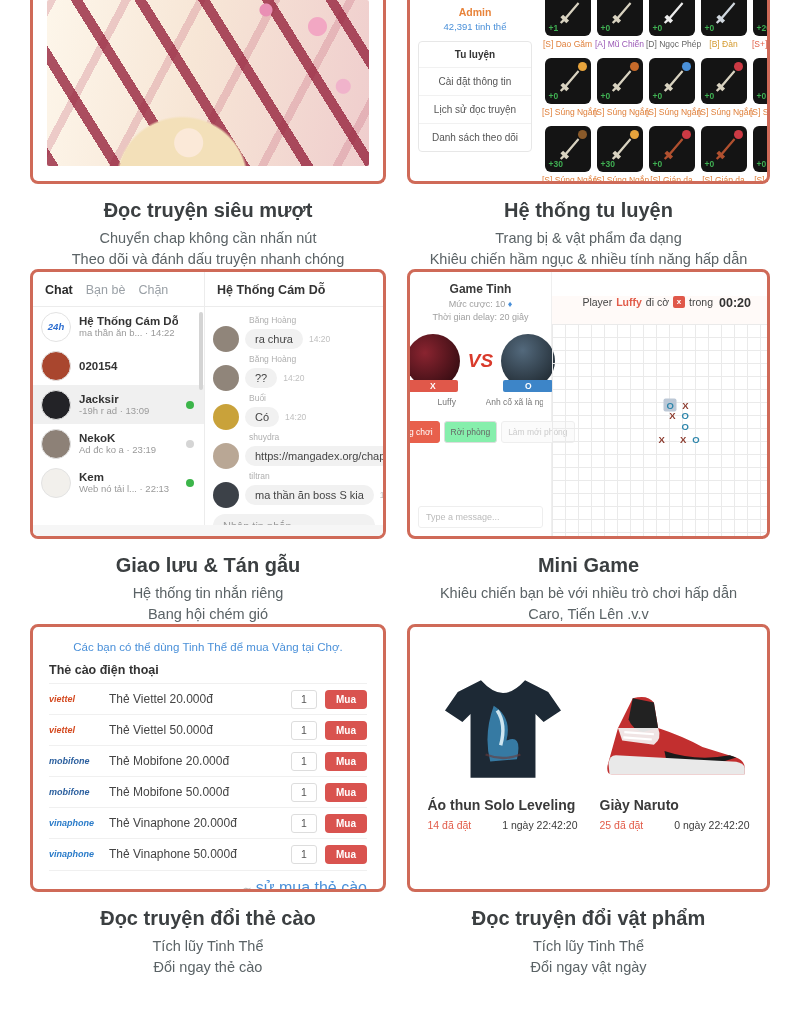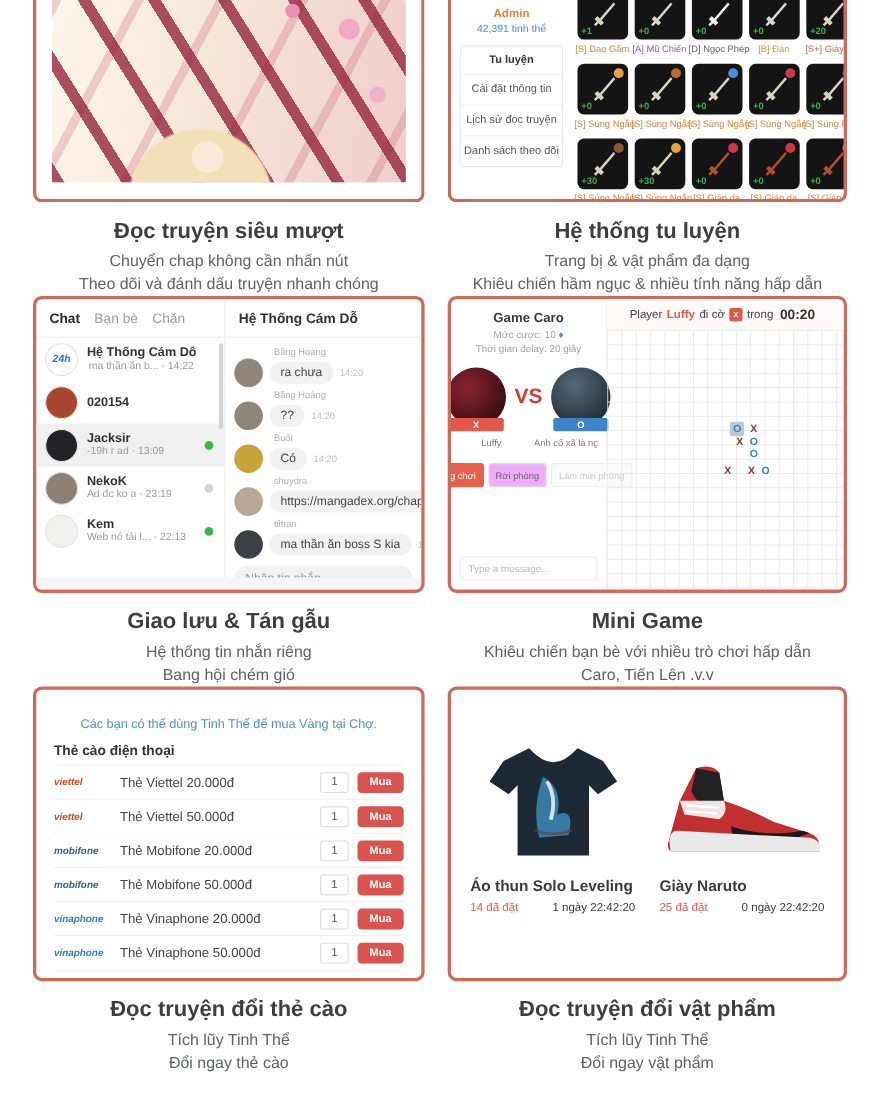--- a/index.html
+++ b/index.html
@@ -26,21 +26,21 @@
       radial-gradient(circle at 68% 6%, #e98fb4 0 6px, rgba(233,143,180,0) 7px),
       radial-gradient(circle at 44% 86%, #fbe9d8 0 14px, rgba(251,233,216,0) 15px),
       radial-gradient(ellipse at 42% 108%, #f3e0b9 0 24%, rgba(243,224,185,0) 25%),
       repeating-linear-gradient(58deg, rgba(148,32,58,0.78) 0 10px, rgba(148,32,58,0) 10px 54px),
       repeating-linear-gradient(118deg, rgba(201,110,130,0.30) 0 8px, rgba(201,110,130,0) 8px 66px),
       linear-gradient(100deg,#fdf6ea 0%,#f7e6d6 45%,#efcdcd 100%);
   }
 
   
   .equipment-panel { display:flex; padding:4px 0 0 8px; }
-  .equip-sidebar { width:94px; flex:none; text-align:center; padding-top:2px; }
+  .equip-sidebar { width:114px; flex:none; text-align:center; padding-top:2px; }
   .equip-user { color:#e8833a; font-size:10.5px; font-weight:bold; }
   .equip-balance { color:#4a90d9; font-size:9.5px; margin-top:3px; }
   .equip-menu { margin-top:9px; border:1px solid #e7e7e7; border-radius:4px; background:#fff; }
   .equip-menu-title { font-size:10px; font-weight:bold; color:#333; padding:7px 2px; }
   .equip-menu-item { font-size:10px; color:#555; padding:8px 2px; border-top:1px solid #f1f1f1; cursor:pointer; }
   .equip-grid { margin:-14px 0 0 10px; display:grid; grid-template-columns:repeat(5,51px);
                 column-gap:1px; row-gap:9px; }
   .equip-cell { width:51px; text-align:center; }
   .equip-tile { width:46px; height:46px; margin:0 auto; background:#141414; border-radius:6px;
                 position:relative; display:flex; align-items:center; justify-content:center; }
@@ -84,49 +84,49 @@
   .game-sub { font-size:9px; color:#a0a0a0; text-align:center; margin-top:3px; }
   .diamond { color:#4a90d9; font-size:9px; }
   .vs-row { display:flex; align-items:center; justify-content:center; gap:8px; margin-top:12px; }
   .pl-avatar-wrap { position:relative; width:56px; }
   .pl-avatar { width:54px; height:54px; border-radius:50%; margin:0 auto; }
   .pl-avatar.p1 { background:radial-gradient(circle at 35% 35%, #8a2430, #3c0e14 75%); }
   .pl-avatar.p2 { background:radial-gradient(circle at 40% 30%, #53697c, #253039 75%); }
   .pl-badge { position:absolute; left:50%; transform:translateX(-50%); bottom:-4px; width:50px; height:12px;
               border-radius:2px; color:#fff; font-size:8.5px; font-weight:bold; text-align:center; line-height:12px; }
   .pl-badge.p1 { background:#e0584a; } .pl-badge.p2 { background:#3d85c8; }
-  .vs-text { font-size:19px; font-weight:bold; color:#d93a2b; }
+  .vs-text { font-size:19px; font-weight:bold; font-style:italic; color:#d93a2b; }
   .pl-names { display:flex; justify-content:center; gap:10px; margin-top:9px; }
   .pl-name { font-size:8.5px; color:#777; width:58px; text-align:center; white-space:nowrap; overflow:hidden; }
   .game-btns { display:flex; gap:4px; margin-top:14px; justify-content:center; flex-wrap:nowrap; }
   .gbtn { font-size:8.5px; border-radius:3px; padding:5px 6px; white-space:nowrap; cursor:pointer;
           font-family:"Liberation Sans",sans-serif; }
   .gbtn.filled { background:#e8604c; border:1px solid #e8604c; color:#fff; }
-  .gbtn.outline { background:#f0abfc; border:1px solid #ddd; color:#666; }
+  .gbtn.outline { background:#86efac; border:1px solid #ddd; color:#666; }
   .gbtn.disabled { background:#fbfbfb; border:1px solid #eee; color:#ccc; }
   .game-chat-input { margin-top:auto; border:1px solid #eee; border-radius:3px; padding:5px 7px;
                      font-size:9px; color:#bbb; background:#fff; }
   .game-right { flex:1; display:flex; flex-direction:column; min-width:0; }
-  .game-status { height:28px; flex:none; display:flex; align-items:center; justify-content:flex-end;
-                 gap:4px; padding-right:26px; font-size:10.5px; color:#444; background:#fffaf8; }
+  .game-status { height:28px; flex:none; display:flex; justify-content:flex-end;
+                 gap:4px; padding-right:16px; font-size:10.5px; color:#444; background:#fffaf8;margin-top:24px; }
   .st-player { color:#e25c4a; font-weight:bold; }
   .st-badge { width:12px; height:12px; background:#e0584a; color:#fff; border-radius:2px;
               font-size:8px; font-weight:bold; text-align:center; line-height:12px; }
   .st-timer { font-size:12.5px; font-weight:bold; color:#333; margin-left:2px; }
   .board { flex:1; position:relative; overflow:hidden; cursor:pointer;
     background-image:
       linear-gradient(#eaeaea 1px, transparent 1px),
       linear-gradient(90deg, #eaeaea 1px, transparent 1px);
     background-size:13px 13px; }
   .mark { position:absolute; width:13px; height:13px; transform:translate(-50%,-50%);
           font-size:9.5px; font-weight:bold; display:flex; align-items:center; justify-content:center;
           border-radius:2px; }
 
   
-  .cards-panel { height:268px; padding:24px 16px 6px; }
+  .cards-panel { height:268px; padding:12px 16px 6px; }
   .cards-notice { text-align:center; font-size:11.5px; color:#4a90d9; margin-top:2px; }
   .cards-section { font-size:12.5px; font-weight:bold; color:#333; margin:10px 0 6px; }
   .card-row { display:flex; align-items:center; height:31px; border-top:1px solid #f0f0f0; gap:8px; }
   .card-brand { width:52px; flex:none; font-size:9px; font-weight:bold; font-style:italic; white-space:nowrap; overflow:hidden; }
   .card-name { font-size:12px; color:#444; flex:1; }
   .card-qty { width:26px; height:19px; border:1px solid #ddd; border-radius:3px; font-size:10.5px;
               color:#555; text-align:center; line-height:17px; background:#fff; }
   .card-buy { background:#d9534f; border:none; color:#fff; font-weight:bold; font-size:10px;
               padding:4px 11px; border-radius:4px; cursor:pointer; font-family:"Liberation Sans",sans-serif; }
   .cards-footer { display:flex; justify-content:flex-end; align-items:center; gap:4px;
@@ -384,21 +384,21 @@
     <section class="feature col-l">
       <div class="panel chat-panel">
         <div class="chat-left">
           <div class="chat-tabs">
             <span class="chat-tab active">Chat</span>
             <span class="chat-tab">Bạn bè</span>
             <span class="chat-tab">Chặn</span>
           </div>
           <div class="conv-list">
 
-              <div class="conv" style="background: transparent; text-align: center;">
+              <div class="conv" style="background: transparent;">
                 <span class="conv-avatar" style="background: rgb(255, 255, 255); color: rgb(47, 111, 208);">
                   <span class="conv-avatar-text">24h</span>
                 </span>
                 <span class="conv-main">
                   <span class="conv-name">Hệ Thống Cám Dỗ</span>
                   <span class="conv-preview">ma thần ăn b... · 14:22</span>
                 </span>
                 <span class="conv-dot" style="background: transparent;"></span>
               </div>
 
@@ -503,21 +503,21 @@
         <div class="chat-footer"></div>
       </div>
       <h2 class="caption-title">Giao lưu &amp; Tán gẫu</h2>
       <p class="caption-line">Hệ thống tin nhắn riêng</p>
       <p class="caption-line">Bang hội chém gió</p>
     </section>
 
     <section class="feature col-r">
       <div class="panel game-panel">
         <div class="game-left">
-          <div class="game-title">Game Caro</div>
+          <div class="game-title">Game Tinh</div>
           <div class="game-sub">
             <span>Mức cược: 10</span>
             <span class="diamond">♦</span>
           </div>
           <div class="game-sub">Thời gian delay: 20 giây</div>
           <div class="vs-row">
             <div class="pl-avatar-wrap">
               <div class="pl-avatar p1"></div>
               <div class="pl-badge p1">X</div>
             </div>
@@ -664,17 +664,17 @@
             <div class="product-name">Giày Naruto</div>
             <div class="product-meta">
               <span class="product-ordered">25 đã đặt</span>
               <span class="product-timer">0 ngày 22:42:20</span>
             </div>
           </div>
         </div>
       </div>
       <h2 class="caption-title">Đọc truyện đổi vật phẩm</h2>
       <p class="caption-line">Tích lũy Tinh Thể</p>
-      <p class="caption-line">Đổi ngay vật phẩm</p>
+      <p class="caption-line">Đổi ngay vật ngày</p>
     </section>
   </div>
 
 </div>
 
 </body></html>

